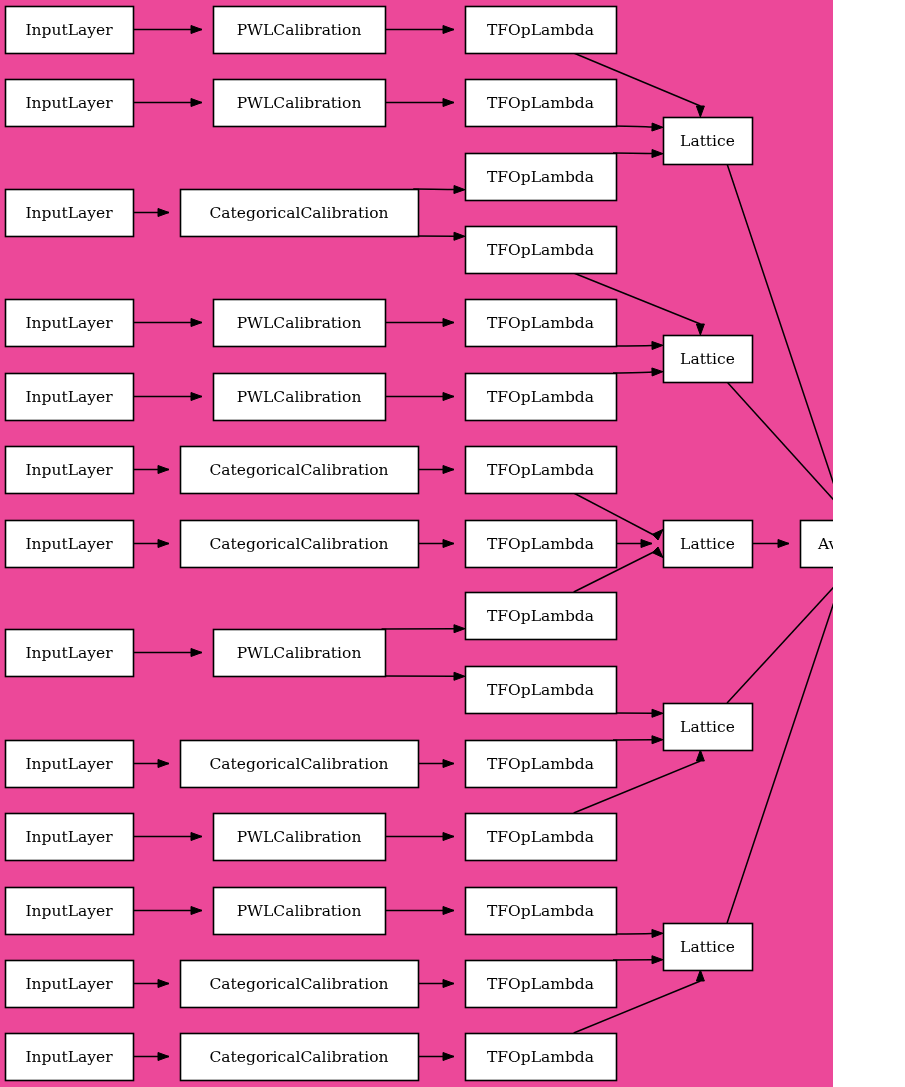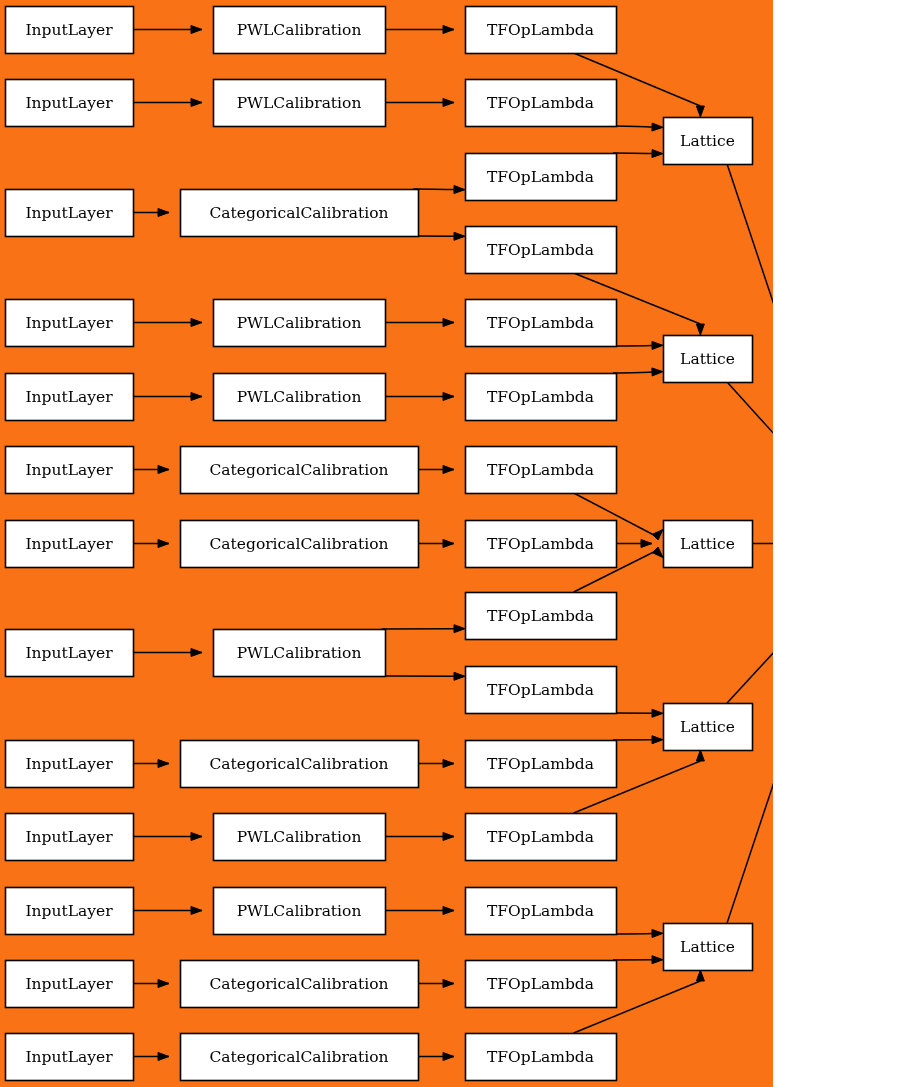--- a/index.html
+++ b/index.html
@@ -1,24 +1,24 @@
 <!DOCTYPE html>
 <html><head>
 <meta charset="utf-8">
 <style>
   html, body {
     margin: 0;
     padding: 0;
     background: #ffffff;
   }
   #graph-canvas {
-    width: 773px;
+    width: 833px;
     height: 1087px;
     position: relative;
-    background: #f97316;
+    background: #ec4899;
     overflow: hidden;
   }
   svg.graph-svg {
     display: block;
     width: 905px;
     height: 1087px;
   }
   .node-box {
     fill: #ffffff;
     stroke: #000000;

